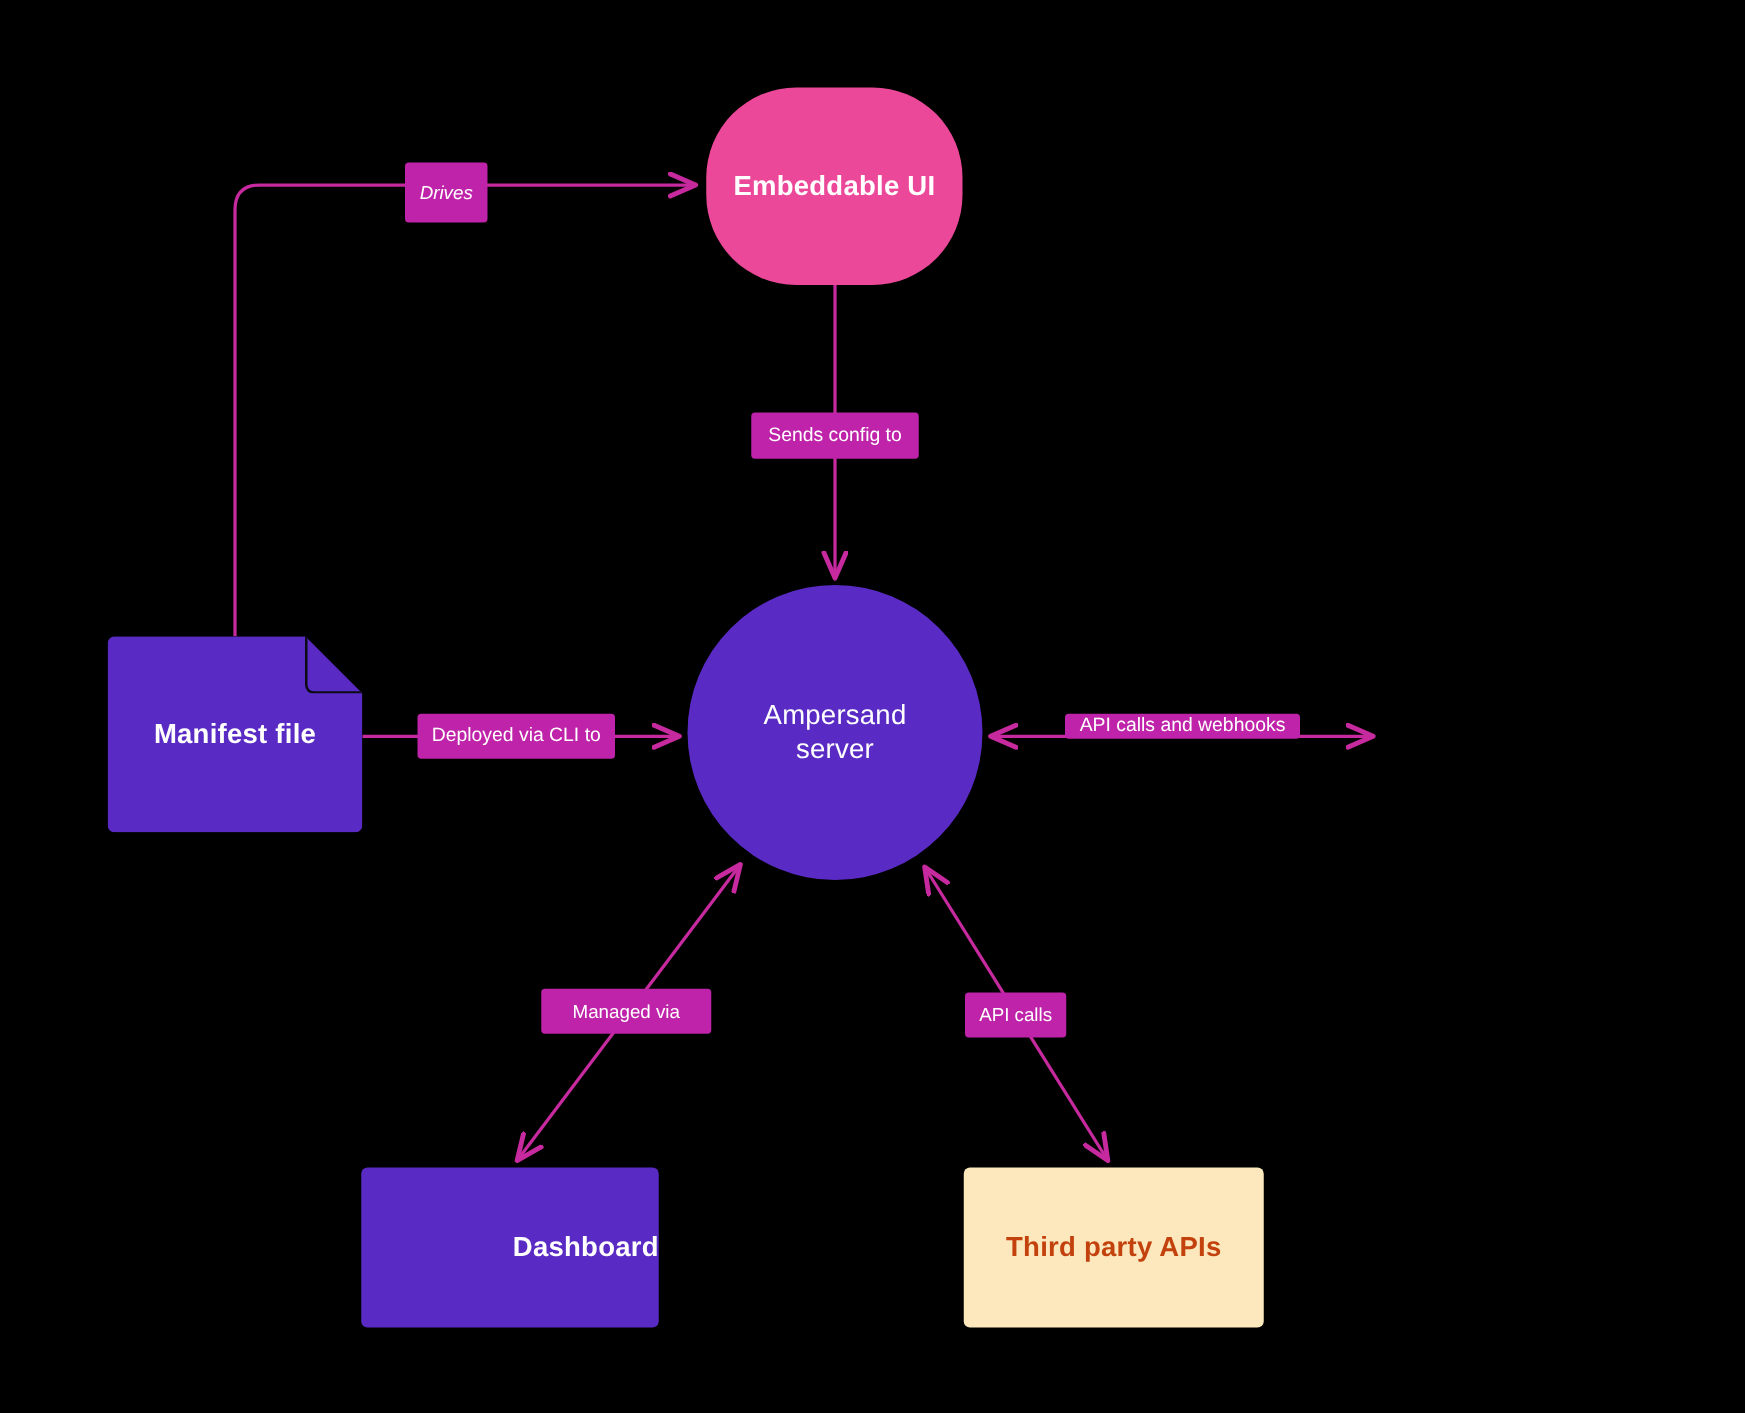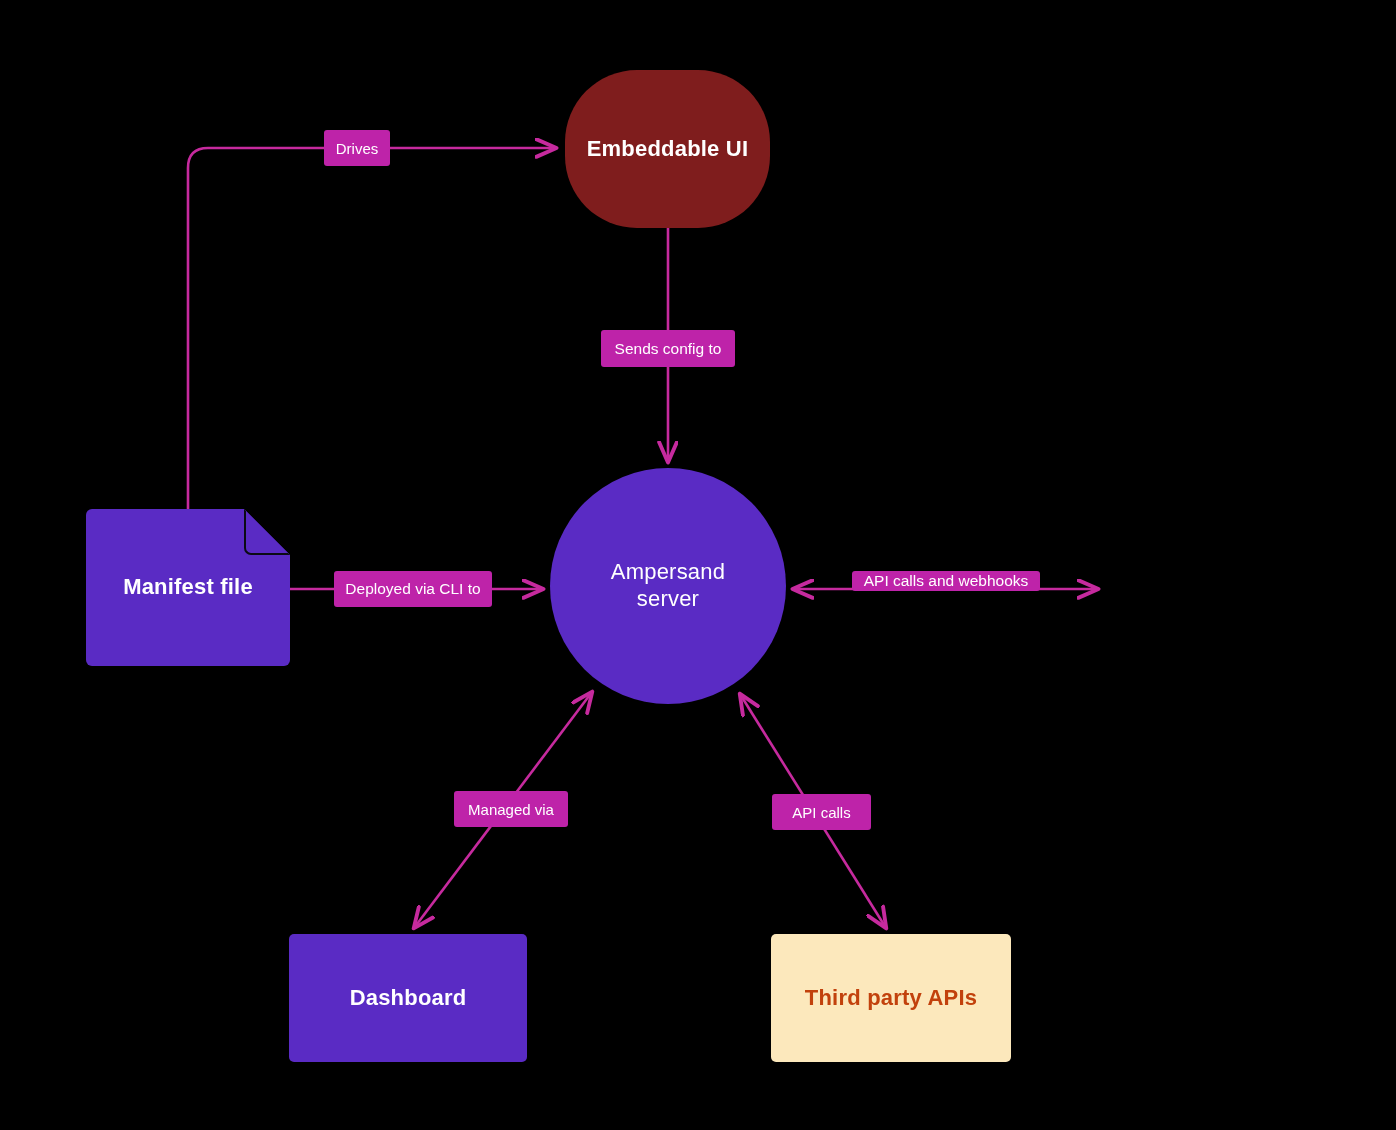--- a/index.html
+++ b/index.html
@@ -33,21 +33,21 @@
   .node-label {
     font-weight: bold;
     letter-spacing: 0.2px;
     line-height: 1.22;
   }
 
   
   #node-embeddable-ui {
     left: 565px;  top: 70px;
     width: 205px; height: 158px;
-    background: #7f1d1d;
+    background: #ec4899;
     border-radius: 72px;
   }
   #node-embeddable-ui .node-label {
     color: #FFFFFF;
     font-size: 22px;
   }
 
   
   #node-your-server {
     left: 1105px; top: 508px;
@@ -108,20 +108,21 @@
     color: #FFFFFF;
     font-size: 22px;
   }
 
   
   #node-dashboard {
     left: 289px; top: 934px;
     width: 238px; height: 128px;
     background: #5A2BC4;
     border-radius: 5px;
+    justify-content: flex-end;
   }
   #node-dashboard .node-label {
     color: #FFFFFF;
     font-size: 22px;
   }
 
   
   #node-third-party-apis {
     left: 771px; top: 934px;
     width: 240px; height: 128px;
@@ -140,26 +141,26 @@
     color: #FFFFFF;
     border-radius: 3px;
     display: flex;
     align-items: center;
     justify-content: center;
     box-sizing: border-box;
     white-space: nowrap;
     font-size: 15px;
     line-height: 1;
   }
-  #label-drives          { left: 324px; top: 130px; width: 66px;  height: 36px; }
+  #label-drives          { left: 324px; top: 130px; width: 66px;  height: 48px; font-style: italic; }
   #label-sends-config-to { left: 601px; top: 330px; width: 134px; height: 37px; font-size: 15.5px;}
   #label-deployed-via-cli{ left: 334px; top: 571px; width: 158px; height: 36px; font-size: 15.5px;}
   #label-api-calls-webhooks { left: 852px; top: 571px; width: 188px; height: 20px; font-size: 15.5px;}
-  #label-managed-via     { left: 454px; top: 791px; width: 114px; height: 36px; }
-  #label-api-calls       { left: 772px; top: 794px; width: 99px;  height: 36px; }
+  #label-managed-via     { left: 433px; top: 791px; width: 136px; height: 36px; }
+  #label-api-calls       { left: 772px; top: 794px; width: 81px;  height: 36px; }
 </style>
 </head>
 <body>
 
 <div id="diagram-root">
 
   <svg class="edge-layer" viewBox="0 0 1396 1130" width="1396" height="1130" xmlns="http://www.w3.org/2000/svg">
     <defs>
       <marker id="arrowEnd" markerWidth="10" markerHeight="10" refX="8.2" refY="4" orient="auto" markerUnits="strokeWidth">
         <path d="M0.6,0.6 L8.4,4 L0.6,7.4" fill="none" stroke="#C62A9E" stroke-width="1.5" stroke-linecap="round" stroke-linejoin="round"></path>

